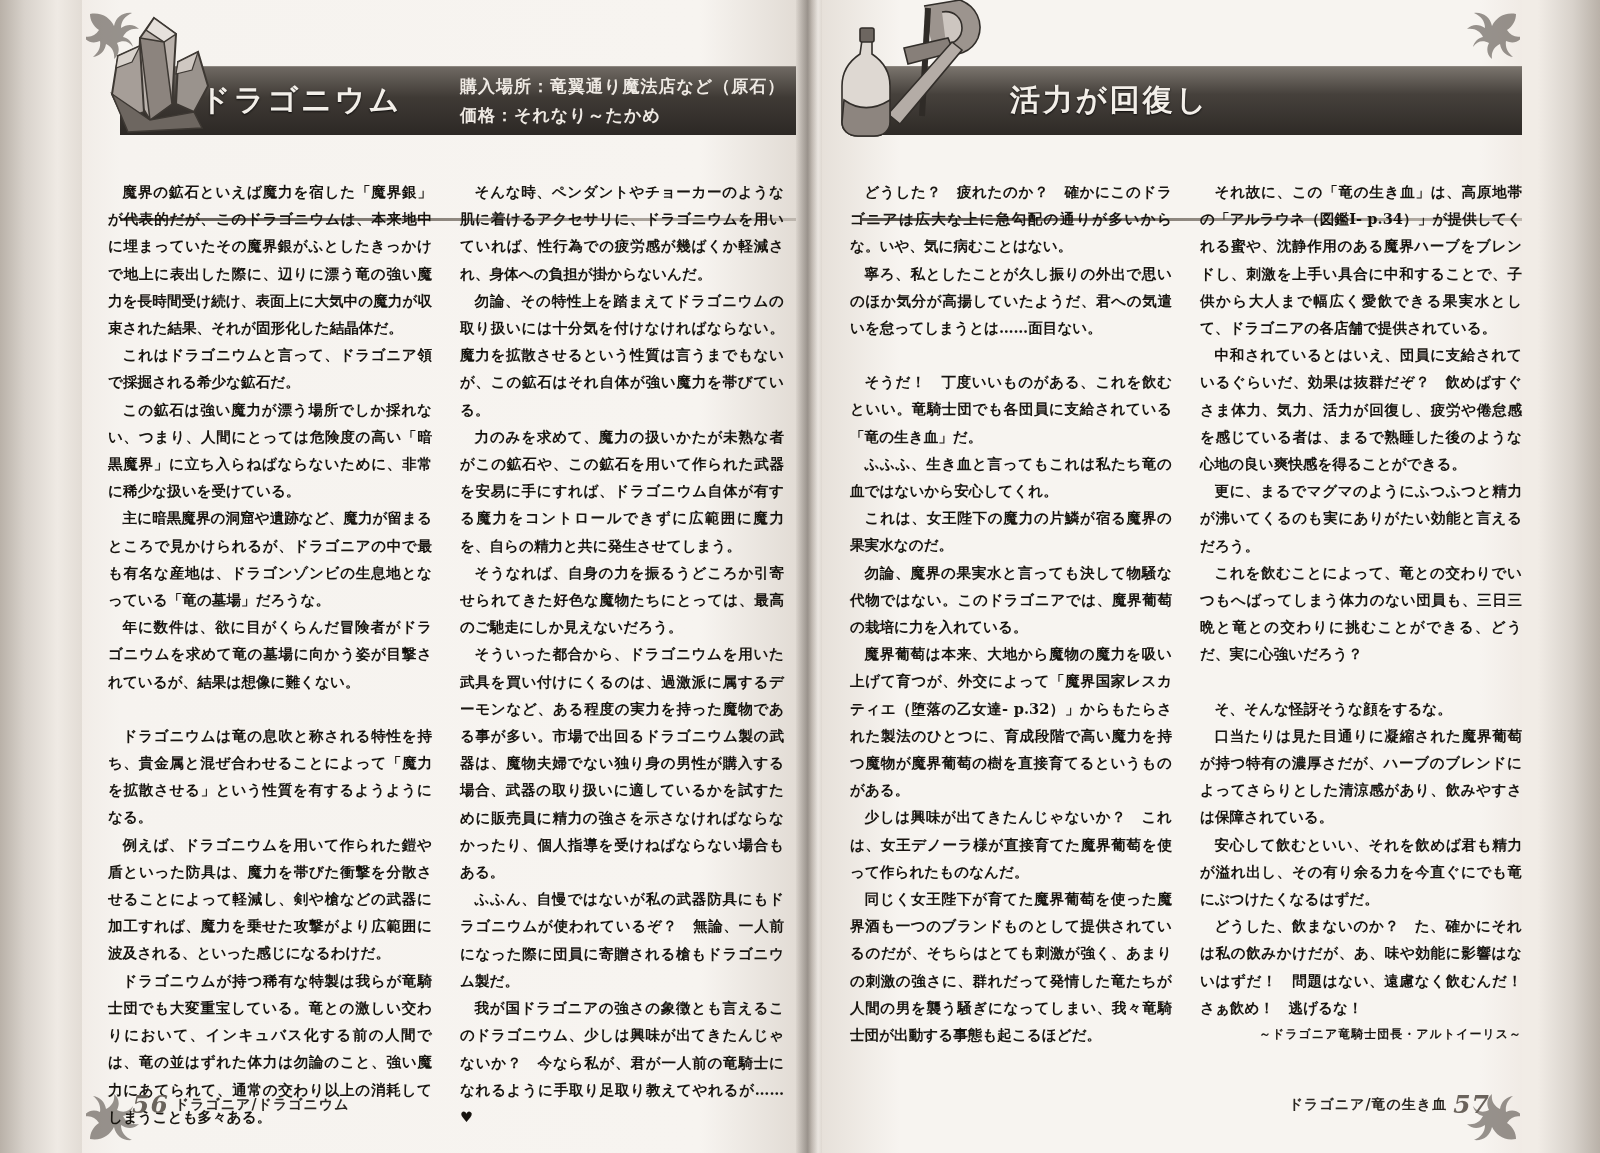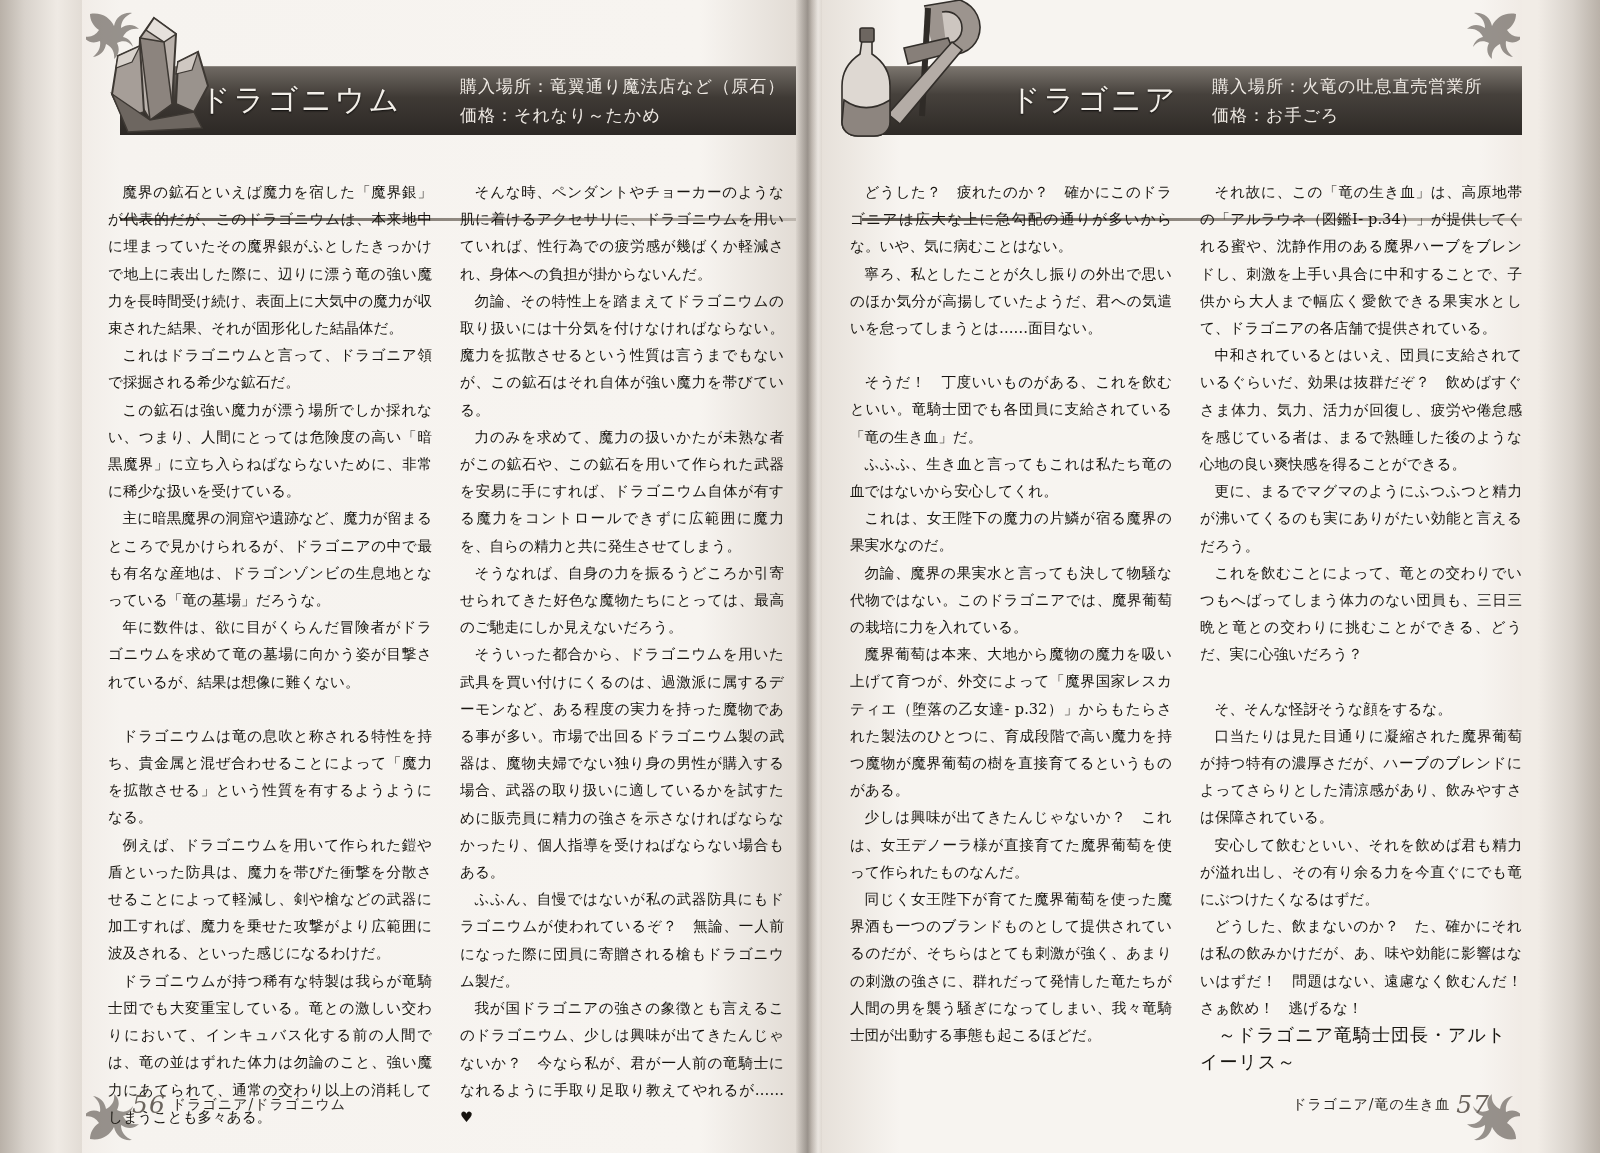--- a/index.html
+++ b/index.html
@@ -12,21 +12,21 @@
   .book{
     position:relative;width:1600px;height:1153px;
     background:
       linear-gradient(90deg,#cfc8c0 0px,#e7e1db 14px,#f3efea 30px,#f6f3ef 46px, #f3efea 60px,#ded7d0 70px, #f1ece7 80px,#f6f3ef 120px, #f7f4f0 700px, #e2dcd5 795px, #d2cac2 808px, #e6e0d9 820px, #f7f4f0 900px, #f7f4f0 1480px, #efe9e3 1530px, #e3ddd6 1560px, #d8d1c9 1580px, #cfc8c0 1600px);
   }
   .gutter{
     position:absolute;top:0;left:796px;width:26px;height:1153px;
     background:linear-gradient(90deg, rgba(120,110,100,.05), rgba(60,55,50,.38) 45%, rgba(90,82,75,.22) 60%, rgba(255,255,255,.25) 85%, rgba(160,150,140,.12));
   }
   .page{
-    position:absolute;top:0;height:1153px;
+    position:absolute;top:0;height:1153px;font-weight:bold;
   }
   .page.left{left:80px;width:716px;}
   .page.right{left:822px;width:700px;}
 
   
   .flourish{
     position:absolute;width:74px;height:62px;opacity:.62;
     color:#5d5650;
   }
   .flourish svg{width:100%;height:100%;display:block;}
@@ -72,21 +72,21 @@
   .col{
     width:324px;
     font-size:14.6px;line-height:27.2px;
     color:#17140f;
     text-align:justify;
     font-family:"DejaVu Serif", serif;
   }
   .col p{margin:0 0 0 0;text-indent:1em;}
   .col p.gap{margin-top:27px;}
   .sig{
-    text-indent:0;margin-top:30px;text-align:left;font-size:18px;
+    text-indent:0;margin-top:30px;text-align:right;font-size:12px;
     letter-spacing:1px;
   }
 
   
   .folio{
     position:absolute;bottom:34px;font-size:14px;color:#2a2621;
     letter-spacing:1px;
   }
   .folio .num{
     font-size:25px;font-style:italic;font-family:"DejaVu Serif",serif;
@@ -193,25 +193,21 @@
     <div class="flourish" style="right:2px;bottom:8px;transform:scale(-1,-1);">
       <svg viewBox="0 0 74 62">
           <g fill="currentColor">
         <path d="M4 6c12-2 20 4 24 12 2-9 9-14 18-13-7 3-11 8-11 15 6-4 13-4 18 1-8-1-13 2-16 8 5 1 9 5 10 10-4-6-10-7-16-4 3 6 2 12-3 16 1-7-2-12-8-15-1 7-6 12-13 13 5-4 8-9 7-16-7 3-13 1-17-5 7 2 12 0 16-6-6-4-9-10-9-16z"></path>
       </g>
         </svg>
     </div>
 
     <div class="head">
       <div class="band inner"></div>
-      <div class="title" style="left:188px;">ドラゴニア</div>
-      <div class="buyinfo" style="left:390px;">
-        <div>購入場所：火竜の吐息直売営業所</div>
-        <div>価格：お手ごろ</div>
-      </div>
+      <div class="title" style="left:188px;">活力が回復し</div>
       <div class="artifact" style="left:10px;width:180px;height:150px;top:-70px;">
         <svg viewBox="0 0 180 150">
           <g stroke="#322e2a" stroke-width="1.6" fill="none">
 
             <path d="M92 10 L128 4 c16 6 24 22 18 38 -6 14-22 20-36 14 l-10-6" fill="#9c948e"></path>
             <path d="M110 16 c12-2 20 6 20 16 0 9-7 16-16 16" fill="#cdc6c0"></path>
             <path d="M96 12 L90 120" stroke="#2f2b27" stroke-width="6" fill="none"></path>
             <path d="M72 52 l44-10 6 14 -46 12z" fill="#877f79"></path>
 
             <path d="M56 118 L120 46 l10 8 -62 74z" fill="#b4aca6"></path>

